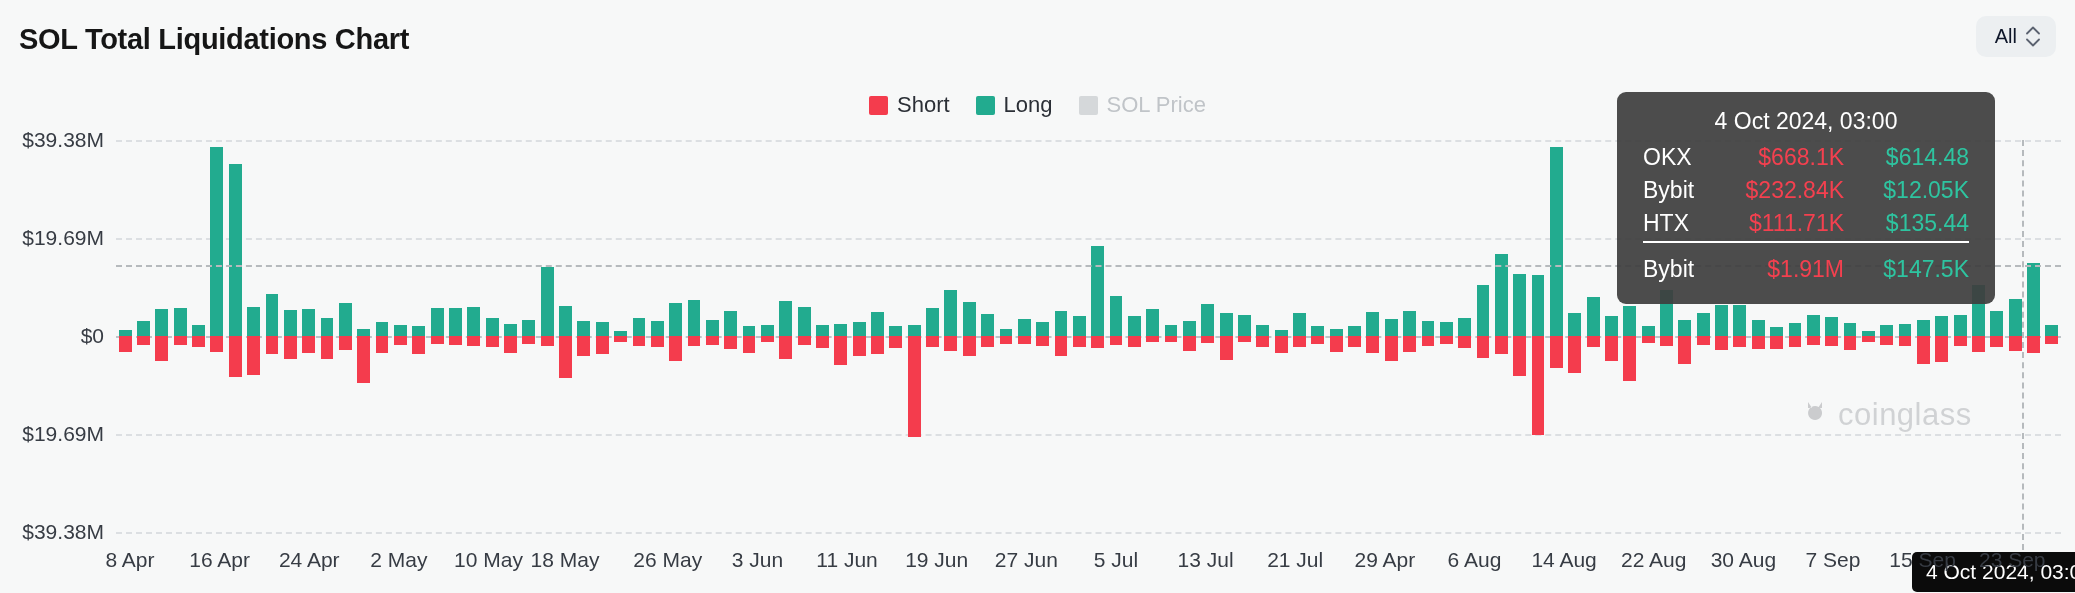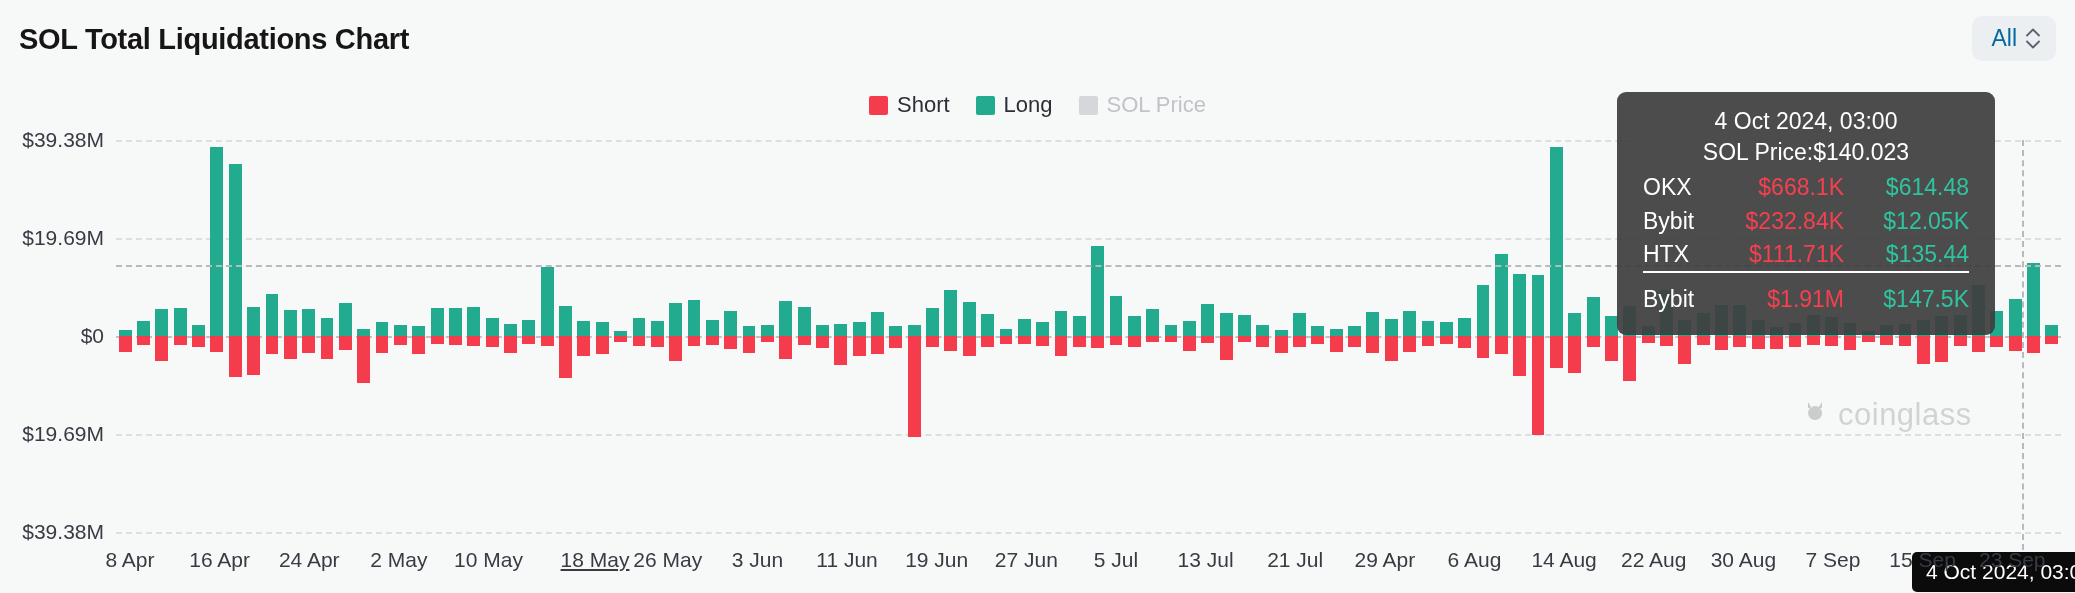--- a/index.html
+++ b/index.html
@@ -18,21 +18,21 @@
     font-size: 29px; font-weight: bold; color: #161616;
     letter-spacing: -0.3px;
   }
   .range-select {
     position: absolute; right: 19px; top: 16px;
     display: flex; align-items: center; gap: 9px;
     background: #eceff1; border-radius: 10px;
     padding: 9px 16px 9px 19px;
     cursor: pointer; user-select: none;
   }
-  .range-select .rs-label { font-size: 23px; color: #0369a1; }
+  .range-select .rs-label { font-size: 20px; color: #0f172a; }
   .stepper { display: flex; flex-direction: column; gap: 3px; line-height: 0; }
   .stepper svg { display: block; }
 
   
   .legend {
     position: absolute; left: 0; right: 0; top: 92px;
     display: flex; justify-content: center; align-items: center; gap: 26px;
   }
   .legend-item { display: flex; align-items: center; gap: 9px; cursor: pointer; }
   .legend-swatch { width: 19px; height: 19px; border-radius: 2px; }
@@ -604,21 +604,21 @@
   <div class="crosshair-h" style="top:265px;"></div>
   <div class="crosshair-v" style="left:2022px;"></div>
   <div class="cross-x-badge" style="left:1912px; top:552px;">4 Oct 2024, 03:00</div>
 
   <div class="x-axis" id="xaxis">
       <div class="x-tick" style="left: 130px;">8 Apr</div>
       <div class="x-tick" style="left: 219.631px;">16 Apr</div>
       <div class="x-tick" style="left: 309.263px;">24 Apr</div>
       <div class="x-tick" style="left: 398.894px;">2 May</div>
       <div class="x-tick" style="left: 488.525px;">10 May</div>
-      <div class="x-tick" style="left: 595px; text-decoration: underline;">18 May</div>
+      <div class="x-tick" style="left: 565px;">18 May</div>
       <div class="x-tick" style="left: 667.788px;">26 May</div>
       <div class="x-tick" style="left: 757.419px;">3 Jun</div>
       <div class="x-tick" style="left: 847.051px;">11 Jun</div>
       <div class="x-tick" style="left: 936.682px;">19 Jun</div>
       <div class="x-tick" style="left: 1026.31px;">27 Jun</div>
       <div class="x-tick" style="left: 1115.94px;">5 Jul</div>
       <div class="x-tick" style="left: 1205.58px;">13 Jul</div>
       <div class="x-tick" style="left: 1295.21px;">21 Jul</div>
       <div class="x-tick" style="left: 1384.84px;">29 Apr</div>
       <div class="x-tick" style="left: 1474.47px;">6 Aug</div>
@@ -634,21 +634,20 @@
     <span>
       <svg width="30" height="30" viewBox="0 0 30 30">
           <path d="M8 6 L12 12 L8 12 Z M22 6 L18 12 L22 12 Z M15 10 a7 7 0 1 0 0.1 0 Z" fill="rgba(120,124,128,0.35)"></path>
         </svg>
     </span>
     <span>coinglass</span>
   </div>
 
   <div class="tooltip">
     <div class="tt-date">4 Oct 2024, 03:00</div>
-    <div class="tt-price">SOL Price:$140.023</div>
     <table class="tt-table">
       <tbody id="tt-body">
           <tr class="">
             <td class="tt-name">OKX</td>
             <td class="tt-short">$668.1K</td>
             <td class="tt-long">$614.48</td>
           </tr>
           <tr class="">
             <td class="tt-name">Bybit</td>
             <td class="tt-short">$232.84K</td>

